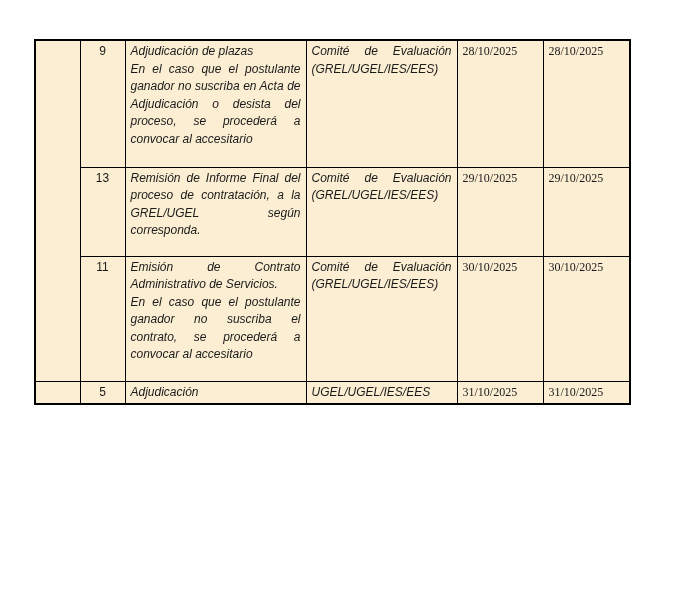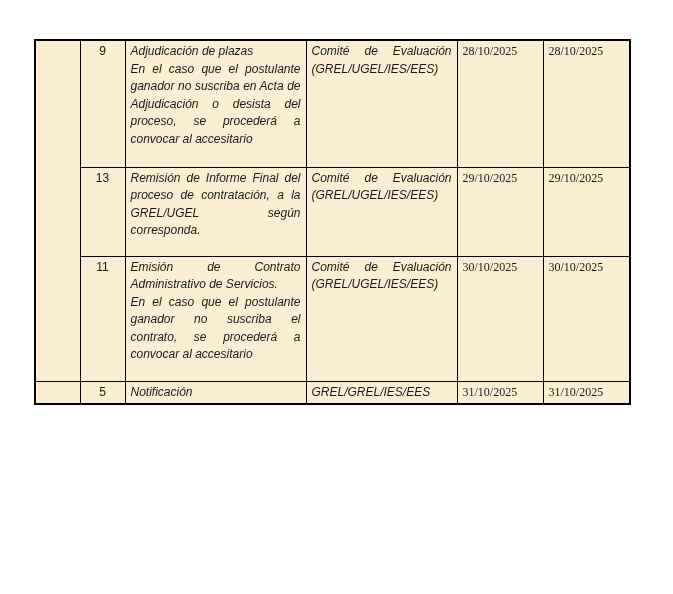--- a/index.html
+++ b/index.html
@@ -113,23 +113,23 @@
           <p>Comité de Evaluación (GREL/UGEL/IES/EES)</p>
         </td>
         <td class="date-cell">30/10/2025</td>
         <td class="date-cell">30/10/2025</td>
       </tr>
 
       <tr class="row-12">
         <td class="spacer-cell"></td>
         <td class="num-cell">5</td>
         <td class="activity-cell">
-          <p>Notificación</p>
+          <p>Adjudicación</p>
         </td>
         <td class="responsible-cell">
-          <p>GREL/GREL/IES/EES</p>
+          <p>UGEL/UGEL/IES/EES</p>
         </td>
         <td class="date-cell">31/10/2025</td>
         <td class="date-cell">31/10/2025</td>
       </tr>
     </tbody>
   </table>
 </div>
 
 </body></html>

